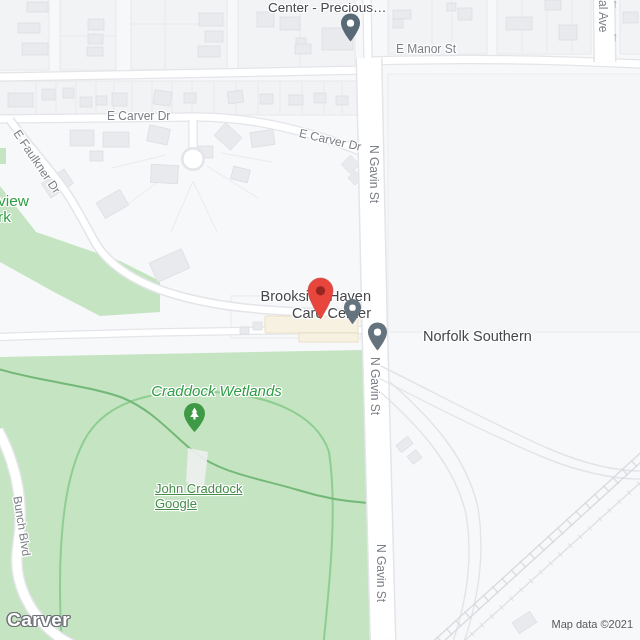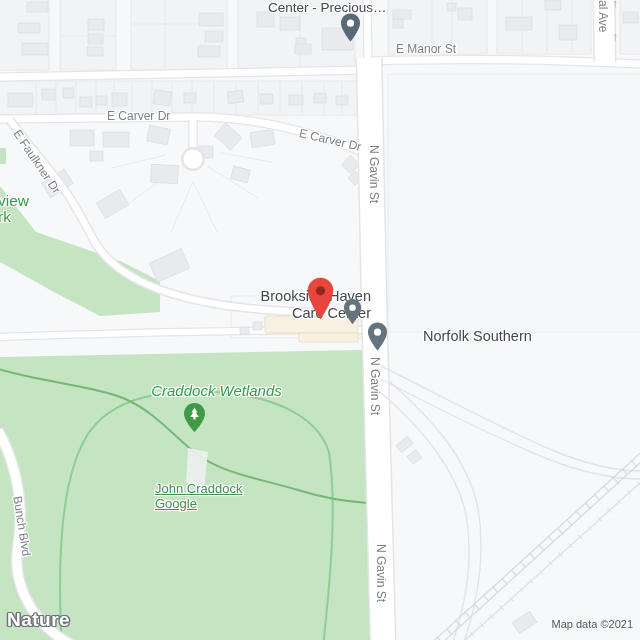--- a/index.html
+++ b/index.html
@@ -249,15 +249,15 @@
   </svg>
   <svg class="pin" style="left:183px;top:402px;" width="23" height="31" viewBox="0 0 23 31">
     <path d="M11.5 1C5.7 1 1 5.7 1 11.5 1 19.3 11.5 30 11.5 30s10.5-10.7 10.5-18.5C22 5.7 17.3 1 11.5 1z" fill="var(--pin-green)"></path>
     <path d="M11.5 5.5 L8.6 10.4 H10.2 L7.2 15 H10.4 V17.4 H12.6 V15 H15.8 L12.8 10.4 H14.4 Z" fill="#fff"></path>
   </svg>
   <svg class="pin pin-red" style="left:307px;top:277px;" width="27" height="43" viewBox="0 0 27 43">
     <path d="M13.5 1C6.6 1 1 6.6 1 13.5 1 22.9 13.5 42 13.5 42s12.5-19.1 12.5-28.5C26 6.6 20.4 1 13.5 1z" fill="var(--pin-red)" stroke="#b23a30" stroke-width="0.5"></path>
     <circle cx="13.5" cy="13.8" r="4.6" fill="var(--pin-red-dot)"></circle>
   </svg>
 
-  <div class="logo">Nature</div>
+  <div class="logo">Carver</div>
   <div class="attr">Map data ©2021</div>
 </div>
 
 </body></html>

